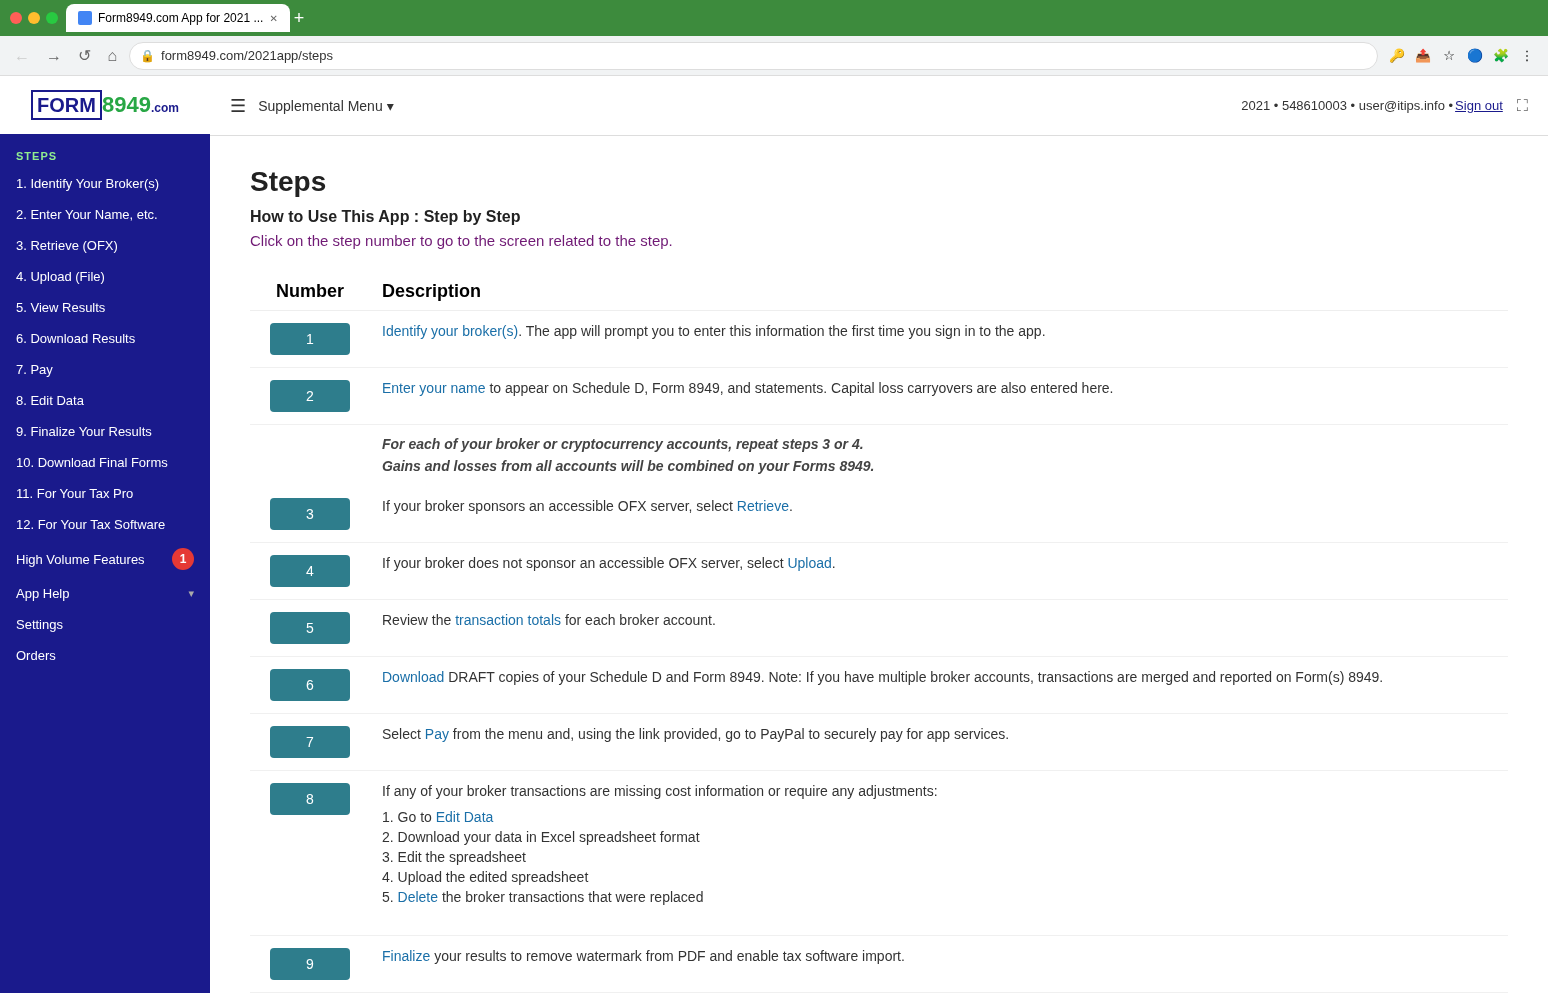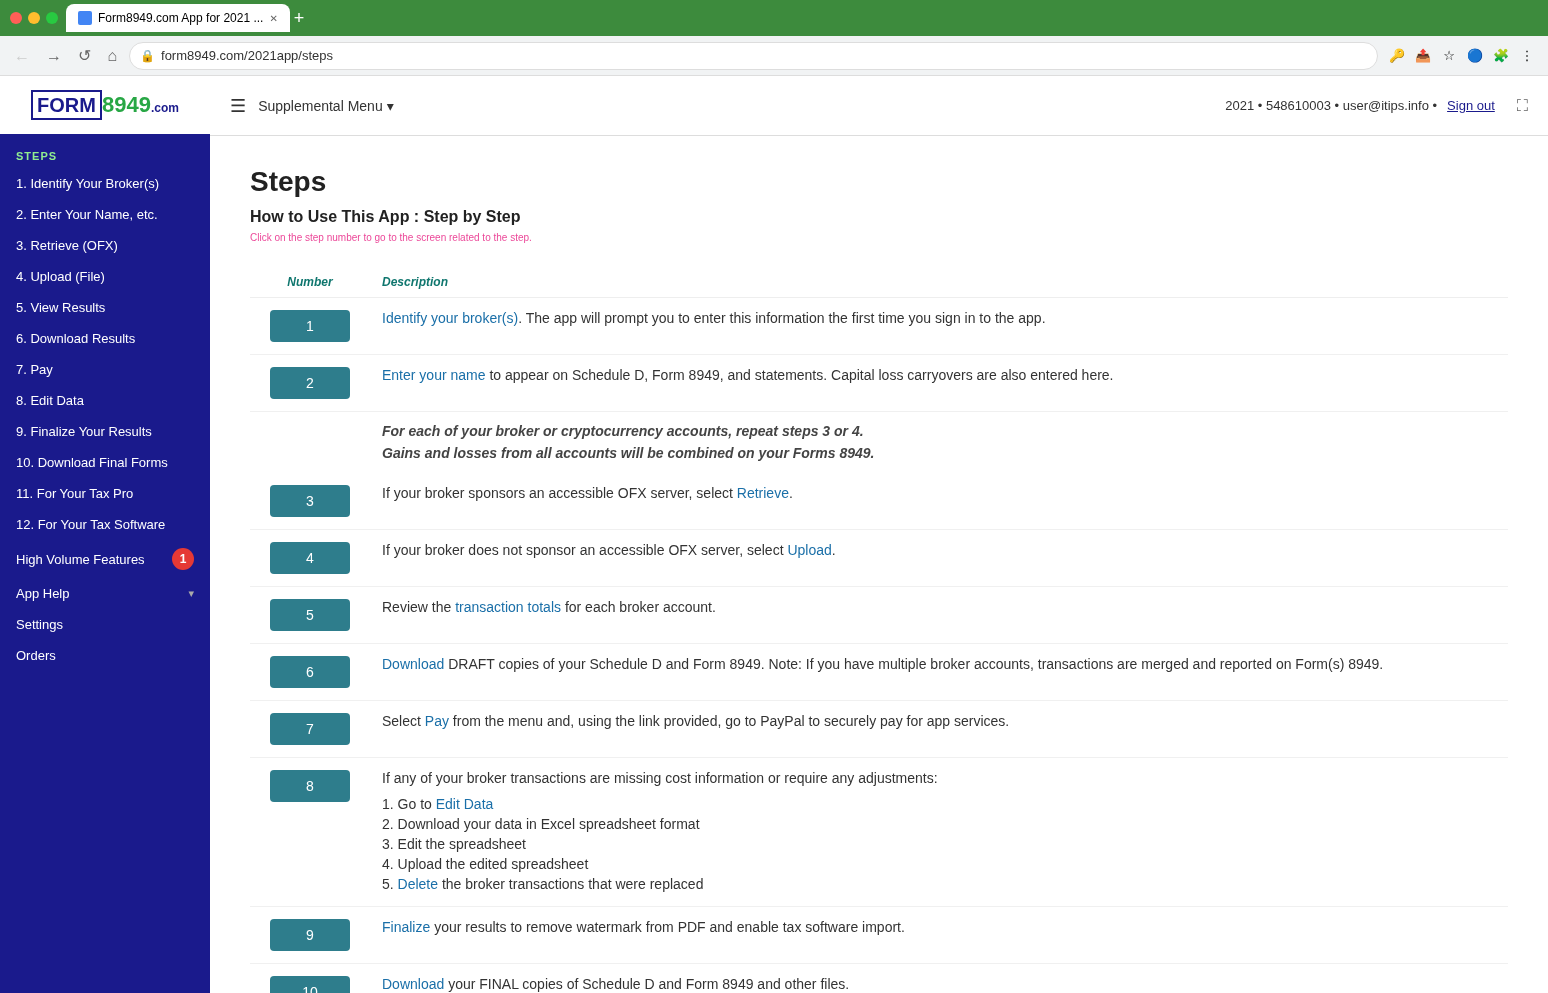--- a/index.html
+++ b/index.html
@@ -127,21 +127,21 @@
       display: flex;
       align-items: center;
       padding: 0 20px;
       background: #fff;
       justify-content: space-between;
       flex-shrink: 0;
     }
     .header-left { display: flex; align-items: center; gap: 12px; }
     .hamburger { font-size: 18px; color: #333; cursor: pointer; }
     .supplemental-menu { font-size: 14px; color: #333; display: flex; align-items: center; gap: 4px; cursor: pointer; }
-    .header-right { font-size: 13px; color: #333; display: flex; align-items: center; gap: 10px; }
+    .header-right { font-size: 13px; color: #333; display: flex; align-items: center; gap: 2px; }
     .sign-out-link { color: #1a1a8c; text-decoration: underline; cursor: pointer; }
     .expand-icon { font-size: 16px; color: #666; cursor: pointer; margin-left: 12px; }
 
     
     .main-content {
       flex: 1;
       display: flex;
       flex-direction: column;
       overflow: hidden;
     }
@@ -157,38 +157,37 @@
       color: #222;
       margin-bottom: 10px;
     }
     .page-subtitle {
       font-size: 16px;
       font-weight: bold;
       color: #222;
       margin-bottom: 6px;
     }
     .page-description {
-      font-size: 10px;
-      color: #ec4899;
+      font-size: 15px;
+      color: #701a75;
       margin-bottom: 24px;
     }
 
     
     .steps-table {
       width: 100%;
       border-collapse: collapse;
     }
     .steps-table th {
       text-align: left;
       font-weight: bold;
-      color: #0f766e;
+      color: #000000;
       padding: 8px 12px;
-      font-size: 12px;
+      font-size: 18px;
       border-bottom: 1px solid #eee;
-      font-style: italic;
     }
     .steps-table th:first-child { width: 120px; text-align: center; }
     .steps-table td { padding: 8px 12px; vertical-align: top; font-size: 14px; color: #333; }
     .steps-table td:first-child { text-align: center; }
 
     .step-btn {
       background: #2e7d8c;
       color: #fff;
       border: none;
       border-radius: 4px;
@@ -198,21 +197,21 @@
       min-width: 80px;
     }
 
     .step-link { color: #1a6fa8; text-decoration: none; }
 
     .italic-note { font-style: italic; font-weight: bold; color: #444; line-height: 1.6; }
 
     .step-row td { padding-top: 12px; padding-bottom: 12px; border-bottom: 1px solid #f0f0f0; }
     .note-row td { padding-top: 8px; padding-bottom: 8px; }
 
-    .bullet-list { margin: 8px 0 0 0; padding-left: 0; list-style: none; }
+    .bullet-list { margin: 8px 0 16px 0; padding-left: 0; list-style: none; }
     .bullet-list li { padding: 2px 0; font-size: 14px; counter-increment: item; }
     .bullet-list li::before { content: counter(item) ". "; }
     .bullet-list { counter-reset: item; }
   </style>
 </head>
 <body>
 
 <div class="browser-chrome">
   <div class="browser-dots">
     <div class="browser-dot dot-red"></div>

